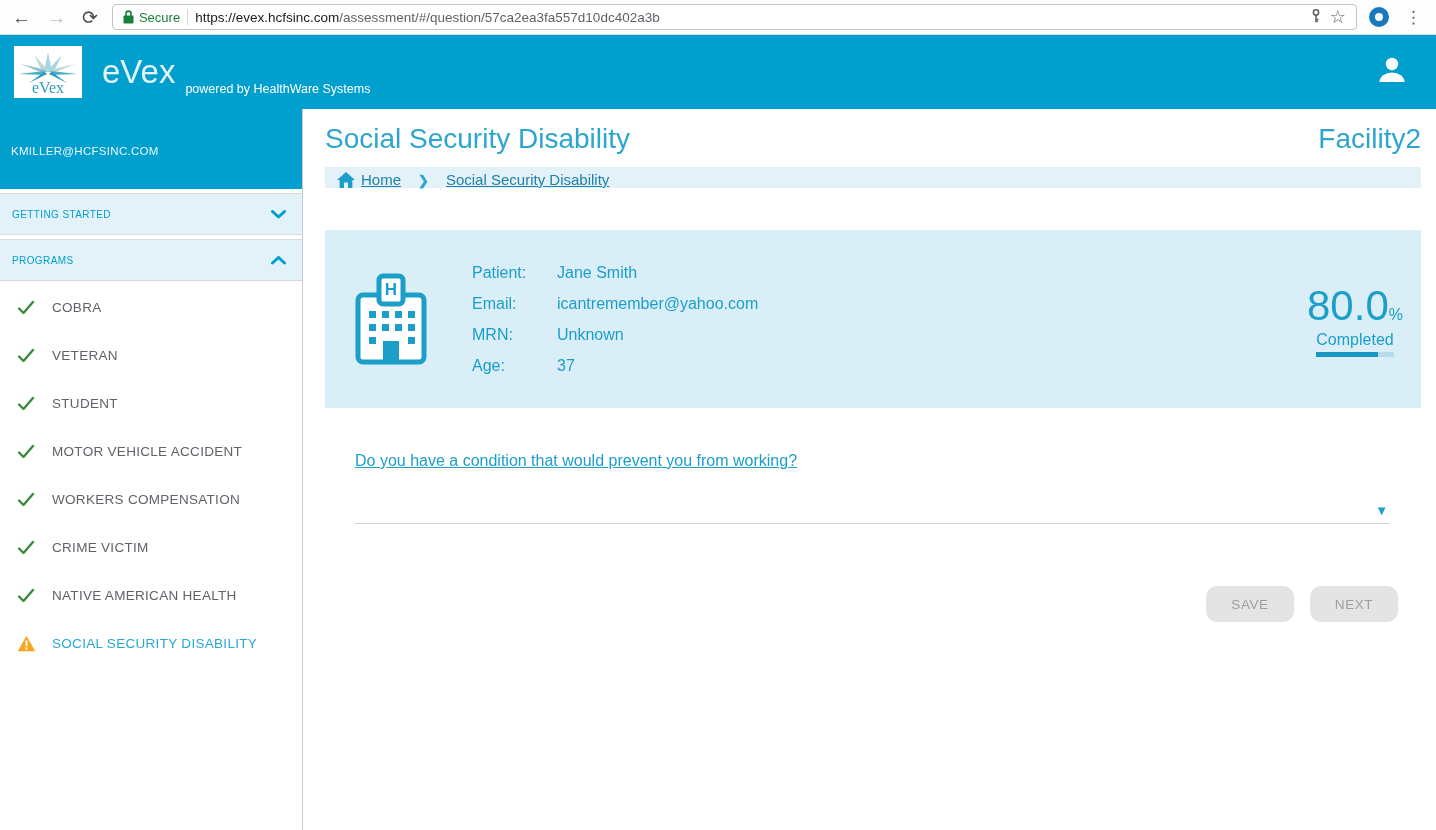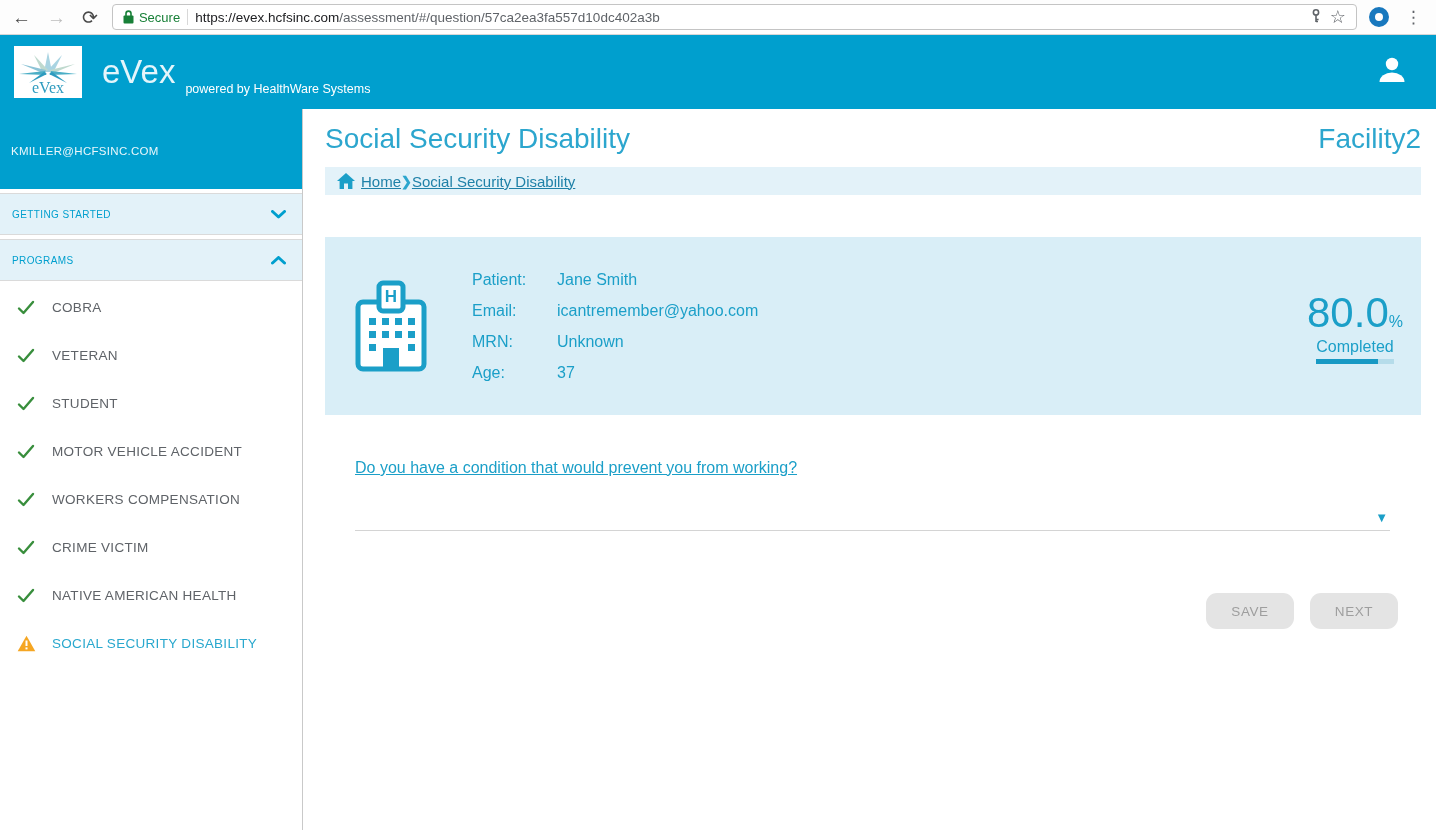--- a/index.html
+++ b/index.html
@@ -56,22 +56,22 @@
   .program-icon { width:20px; display:flex; justify-content:center; }
   .program-item .warn-glyph { display:none; }
   .program-item.warning .warn-glyph { display:block; }
   .item-label { font-size:13.5px; color:#5F6368; letter-spacing:.3px; }
   .program-item.warning .item-label { color:#29A8CE; }
 
   
   .main { flex:1; padding:0 15px 0 22px; background:#fff; }
   .title-row { display:flex; justify-content:space-between; align-items:baseline; margin-top:14px; }
   .page-title, .facility-label { font-size:28px; color:#2CA6CE; font-weight:400; }
-  .breadcrumb { margin-top:12px; height:28px; background:#E3F2F9; display:flex;
-                align-items:center; padding:0 12px; gap:0; font-size:15px; }
+  .breadcrumb { margin-top:12px; height:21px; background:#E3F2F9; display:flex;
+                align-items:flex-end; padding:0 12px; gap:17px; font-size:15px; }
   .crumb-link { color:#1F81A8; text-decoration:underline; cursor:pointer; display:flex;
                 align-items:center; gap:6px; }
   .crumb-sep { color:#2CA6CE; font-weight:bold; font-size:13px; }
 
   .patient-card { margin-top:42px; height:178px; background:#D9EEF7; display:flex;
                   align-items:center; padding:0 18px 0 30px; }
   .fields-grid { margin-left:45px; display:grid; grid-template-columns:85px auto;
                  row-gap:13px; column-gap:0; font-size:16px; color:#1B9FC8; }
   .field-value { color:#1B9FC8; }
   .progress-box { margin-left:auto; text-align:center; }

